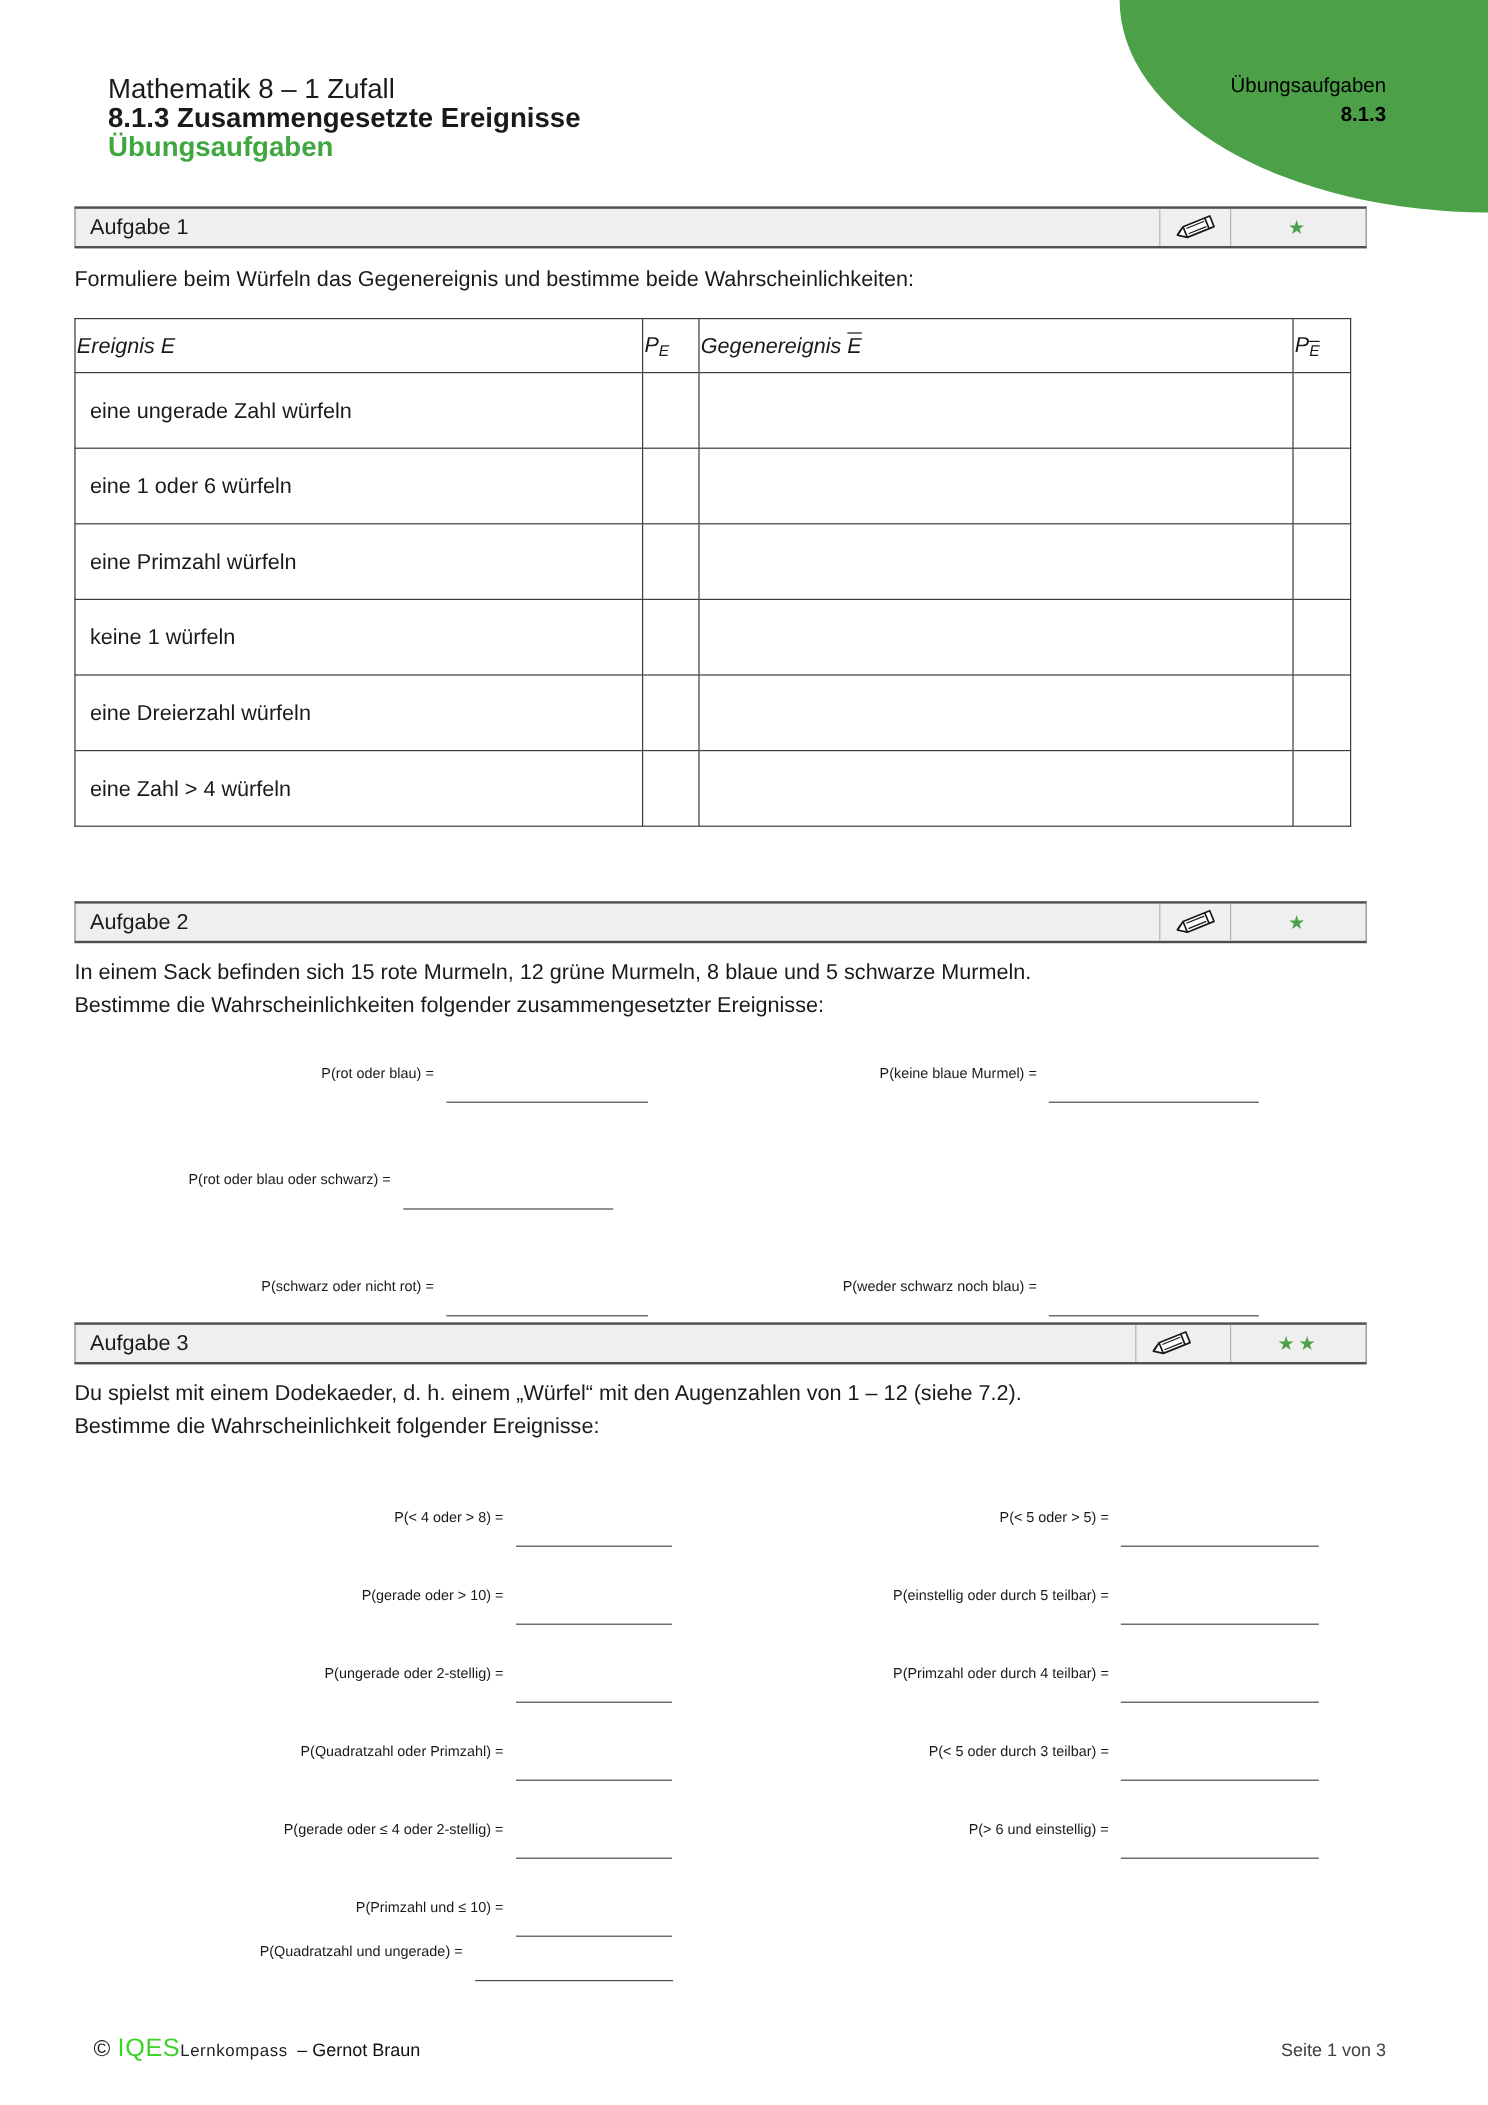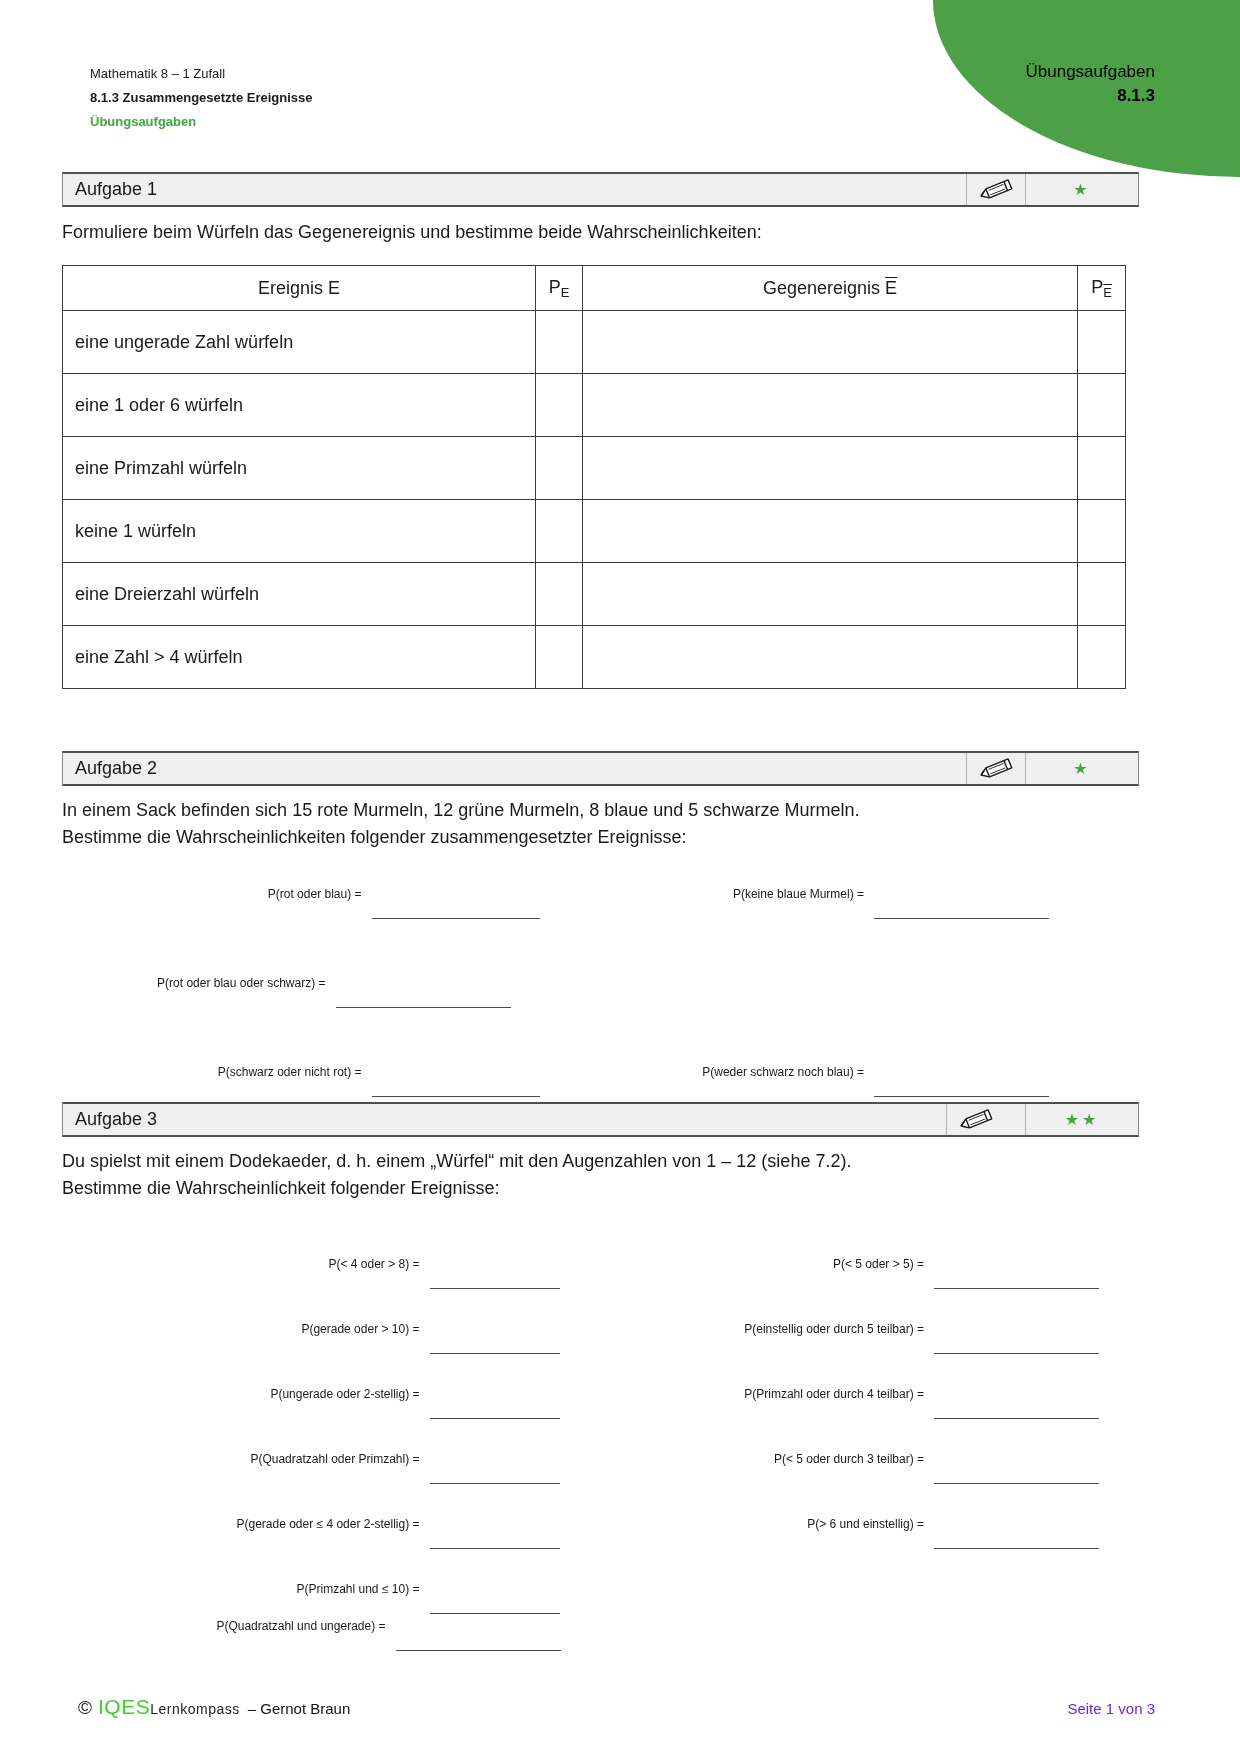--- a/index.html
+++ b/index.html
@@ -2,21 +2,21 @@
 <html><head>
 <meta charset="utf-8">
 <style>
   html,body { margin:0; padding:0; background:#ffffff; }
   .page {
     position:relative; width:1240px; height:1754px; background:#ffffff;
     font-family:"Liberation Sans", sans-serif; color:#1a1a1a; overflow:hidden;
   }
 
   
-  .header-left { position:absolute; left:90px; top:62px; font-size:13px; line-height:24px; }
+  .header-left { position:absolute; left:90px; top:62px; font-size:23px; line-height:24px; }
   .header-left .course { font-weight:400; }
   .header-left .chapter { font-weight:700; }
   .header-left .subtitle { font-weight:700; color:#3fa73f; }
 
   .blob {
     position:absolute; top:0; right:0; width:307px; height:177px;
     background:#4ba048; border-bottom-left-radius:100% 100%;
   }
   .blob-text { position:absolute; top:60px; right:85px; text-align:right; font-size:17px; line-height:24px; color:#000; }
   .blob-text .code { font-weight:700; }
@@ -33,21 +33,21 @@
   .bar-cell { display:flex; align-items:center; justify-content:center; border-left:1px solid #b5b5b5; }
   .bar-cell.pencil { width:58px; }
   .bar-cell.stars { width:112px; color:#4ba048; font-size:16px; letter-spacing:3px; }
 
   .instruction { margin:12px 0 0 0; font-size:18px; line-height:27px; }
   .instruction.two { margin-top:11px; }
 
   
   table.ev { border-collapse:collapse; margin-top:19px; width:1063px; table-layout:fixed; }
   table.ev th, table.ev td { border:1.5px solid #3c3c3c; font-weight:400; font-size:18px; }
-  table.ev th { height:42px; text-align:center; vertical-align:middle; }
+  table.ev th { height:42px; text-align:left; vertical-align:middle;font-style:italic; }
   table.ev td { height:60px; vertical-align:middle; padding-left:12px; text-align:left; }
   col.c-event { width:473px; } col.c-p1 { width:47px; } col.c-counter { width:495px; } col.c-p2 { width:48px; }
   sub.idx { font-size:13px; vertical-align:-4px; }
   .ovl { text-decoration:overline; }
 
   
   .prob-grid { }
   .prob-row { display:flex; }
   .prob-row .half { width:50%; display:flex; box-sizing:border-box; align-items:flex-start; }
   .prob-label { flex:1; text-align:right; font-size:12px; line-height:25px; white-space:nowrap; }
@@ -67,21 +67,21 @@
   .grid-t3 .half.l { padding-right:41px; } .grid-t3 .half.l .ans { width:130px; }
   .grid-t3 .half.r { padding-right:40px; } .grid-t3 .half.r .ans { width:165px; }
 
   
   .footer { position:absolute; left:78px; right:85px; top:1695px; display:flex; align-items:baseline; }
   .footer .spacer { flex:1; }
   .copyright { font-size:19px; margin-right:6px; }
   .brand-green { color:#3ed32a; font-size:21px; letter-spacing:0.5px; }
   .brand-black { color:#222; font-size:14px; letter-spacing:0.5px; }
   .author { font-size:15px; margin-left:8px; color:#111; }
-  .page-info { font-size:15px; color:#6d28d9; }
+  .page-info { font-size:15px; color:#404040; }
 
   .pencil-svg { display:block; }
 </style>
 </head>
 <body>
 
 <div class="page">
 
   <div class="header-left">
     <div class="course">Mathematik 8 – 1 Zufall</div>

